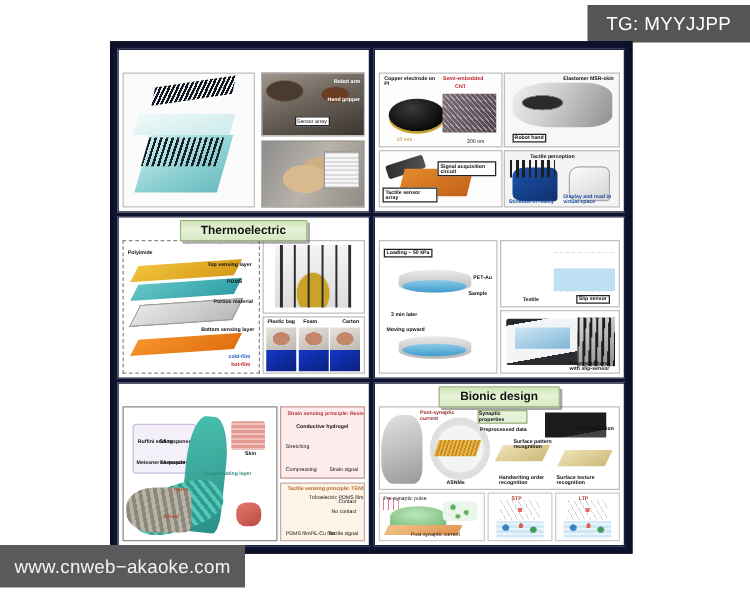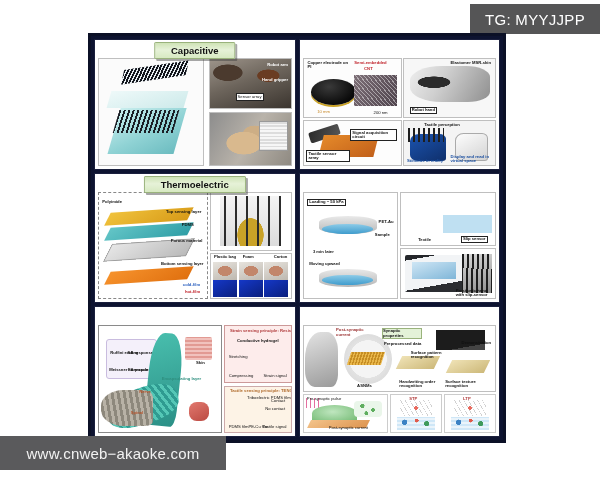--- a/index.html
+++ b/index.html
@@ -11,21 +11,21 @@
   
   #tg-badge{
     position:absolute;top:4px;right:0;width:130px;height:30px;
     background:#555556;color:#ffffff;
     display:flex;align-items:center;justify-content:center;
     font-size:15px;letter-spacing:.3px;
   }
 
   
   #watermark{
-    position:absolute;left:0;bottom:10px;width:226px;height:34px;
+    position:absolute;left:0;bottom:10px;width:196px;height:34px;
     background:#5a5a5c;color:#f2f2f2;
     display:flex;align-items:center;justify-content:center;
     font-size:15px;letter-spacing:.2px;z-index:40;
   }
 
   
   #figure{
     position:absolute;left:88px;top:33px;width:418px;height:410px;
     background:#0d1330;border:3px solid #0b1026;box-sizing:border-box;
     padding:3px;
@@ -234,21 +234,20 @@
 <body>
 
 <div id="tg-badge">
   <span>TG: MYYJJPP</span>
 </div>
 
 <div id="figure">
   <div id="grid">
 
     <div class="panel">
-      <div class="panel-title">Capacitive</div>
       <div class="panel-body">
         <div class="sub cap-left">
           <div class="cap-box"></div>
           <div class="cap-plate"></div>
           <div class="cap-strip"></div>
           <div class="cap-coils"></div>
         </div>
         <div class="sub cap-r1">
           <div class="photo-arm"></div>
           <div class="lbl w b" style="right:3%;top:8%;">Robot arm</div>
@@ -388,20 +387,21 @@
           <div class="lbl" style="left:34%;top:20%;">Triboelectric PDMS film</div>
           <div class="lbl" style="left:36%;bottom:6%;">PE-Cu film</div>
           <div class="lbl" style="right:8%;top:44%;">No contact</div>
           <div class="lbl" style="right:8%;top:26%;">Contact</div>
           <div class="lbl" style="right:6%;bottom:6%;">Tactile signal</div>
         </div>
       </div>
     </div>
 
     <div class="panel">
+      <div class="panel-title">Bionic design</div>
       <div class="panel-body">
         <div class="sub bio-top">
           <div class="robot-fig"></div>
           <div class="circle-dev"></div>
           <div class="chip"></div>
           <div class="monitor"></div>
           <div class="stack" style="left:50%;top:46%;"></div>
           <div class="stack" style="right:4%;top:52%;"></div>
           <div class="lbl b wrap" style="left:17%;top:3%;width:20%;color:#9a2f2f;">Post-synaptic current</div>
           <div class="lbl b wrap" style="left:41%;top:3%;width:20%;background:#e4f2d8;border:1px solid #9ab37c;">Synaptic properties</div>

